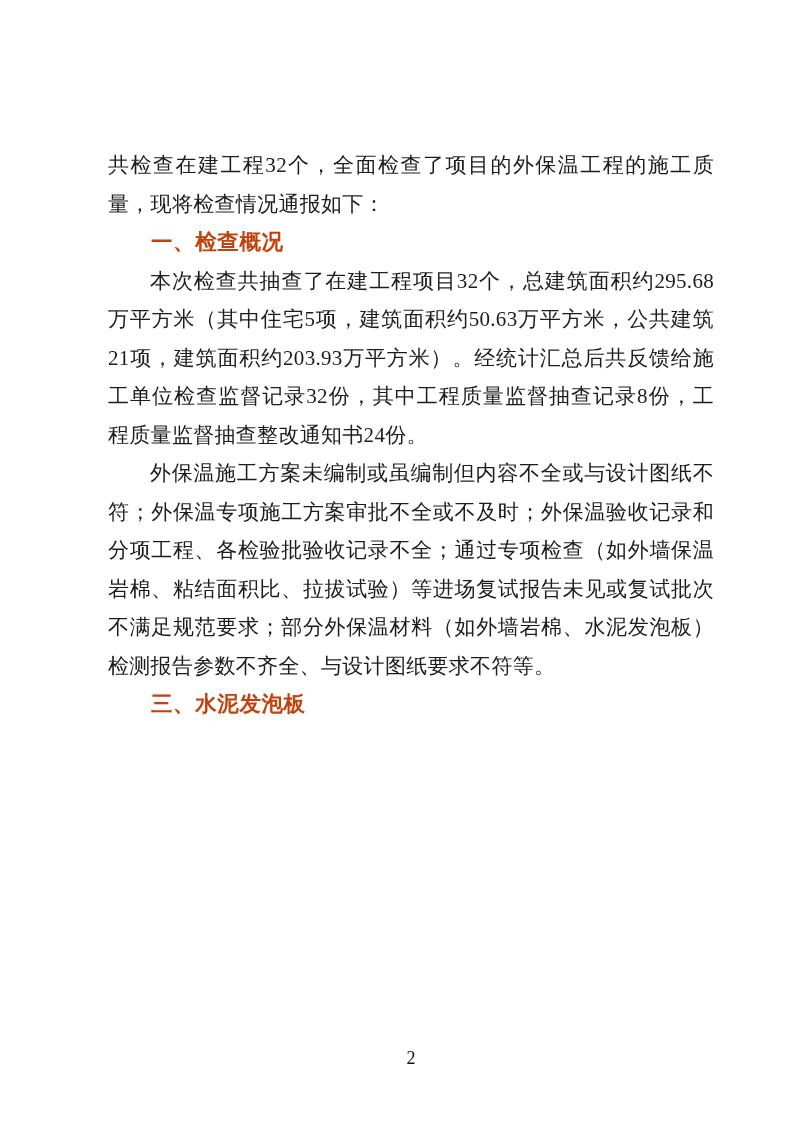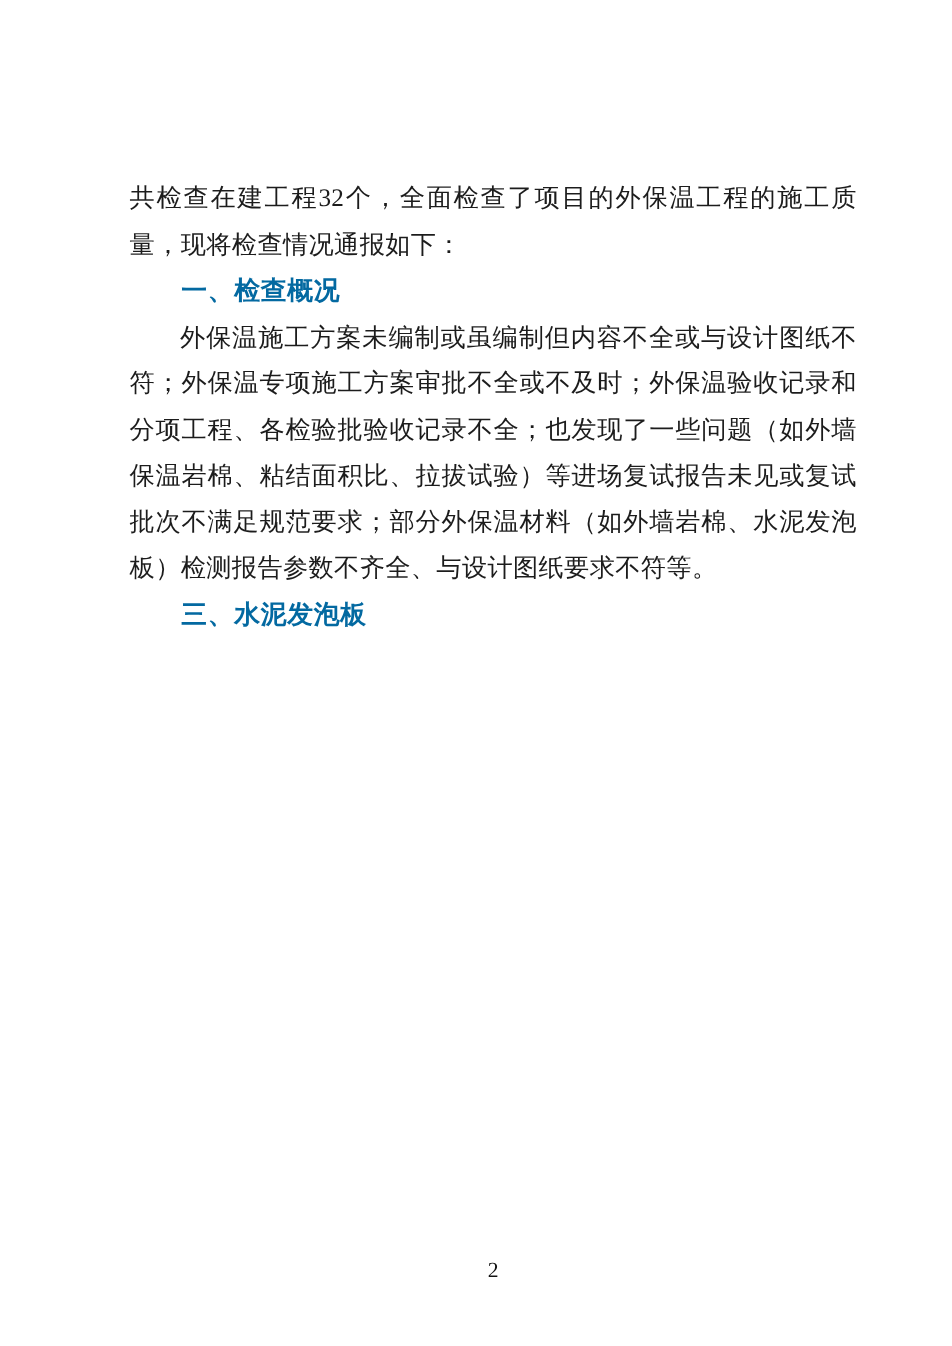--- a/index.html
+++ b/index.html
@@ -42,21 +42,21 @@
   }
   .heading {
     margin: 0;
     padding: 0;
     text-indent: 2em;
     font-family: Liberation Sans, sans-serif;
     font-weight: 700;
     font-size: 21.5px;
     line-height: 38.5px;
     letter-spacing: 0.6px;
-    color: #0369a1;
+    color: #c2410c;
     text-align: left;
   }
   .page-number {
     position: absolute;
     left: 108px;
     width: 606px;
     top: 1046px;
     text-align: center;
     font-family: "Liberation Serif", "DejaVu Serif", serif;
     font-size: 18px;
@@ -64,17 +64,18 @@
     color: #111111;
   }
 </style>
 </head>
 <body>
 
 <div class="page">
   <div class="doc-content" id="doc-content">
       <p class="para no-indent">共检查在建工程32个，全面检查了项目的外保温工程的施工质量，现将检查情况通报如下：</p>
       <h2 class="heading">一、检查概况</h2>
-      <p class="para">外保温施工方案未编制或虽编制但内容不全或与设计图纸不符；外保温专项施工方案审批不全或不及时；外保温验收记录和分项工程、各检验批验收记录不全；也发现了一些问题（如外墙保温岩棉、粘结面积比、拉拔试验）等进场复试报告未见或复试批次不满足规范要求；部分外保温材料（如外墙岩棉、水泥发泡板）检测报告参数不齐全、与设计图纸要求不符等。</p>
+      <p class="para">本次检查共抽查了在建工程项目32个，总建筑面积约295.68万平方米（其中住宅5项，建筑面积约50.63万平方米，公共建筑21项，建筑面积约203.93万平方米）。经统计汇总后共反馈给施工单位检查监督记录32份，其中工程质量监督抽查记录8份，工程质量监督抽查整改通知书24份。</p>
+      <p class="para">外保温施工方案未编制或虽编制但内容不全或与设计图纸不符；外保温专项施工方案审批不全或不及时；外保温验收记录和分项工程、各检验批验收记录不全；通过专项检查（如外墙保温岩棉、粘结面积比、拉拔试验）等进场复试报告未见或复试批次不满足规范要求；部分外保温材料（如外墙岩棉、水泥发泡板）检测报告参数不齐全、与设计图纸要求不符等。</p>
       <h2 class="heading">三、水泥发泡板</h2>
     </div>
   <div class="page-number">2</div>
 </div>
 
 </body></html>

